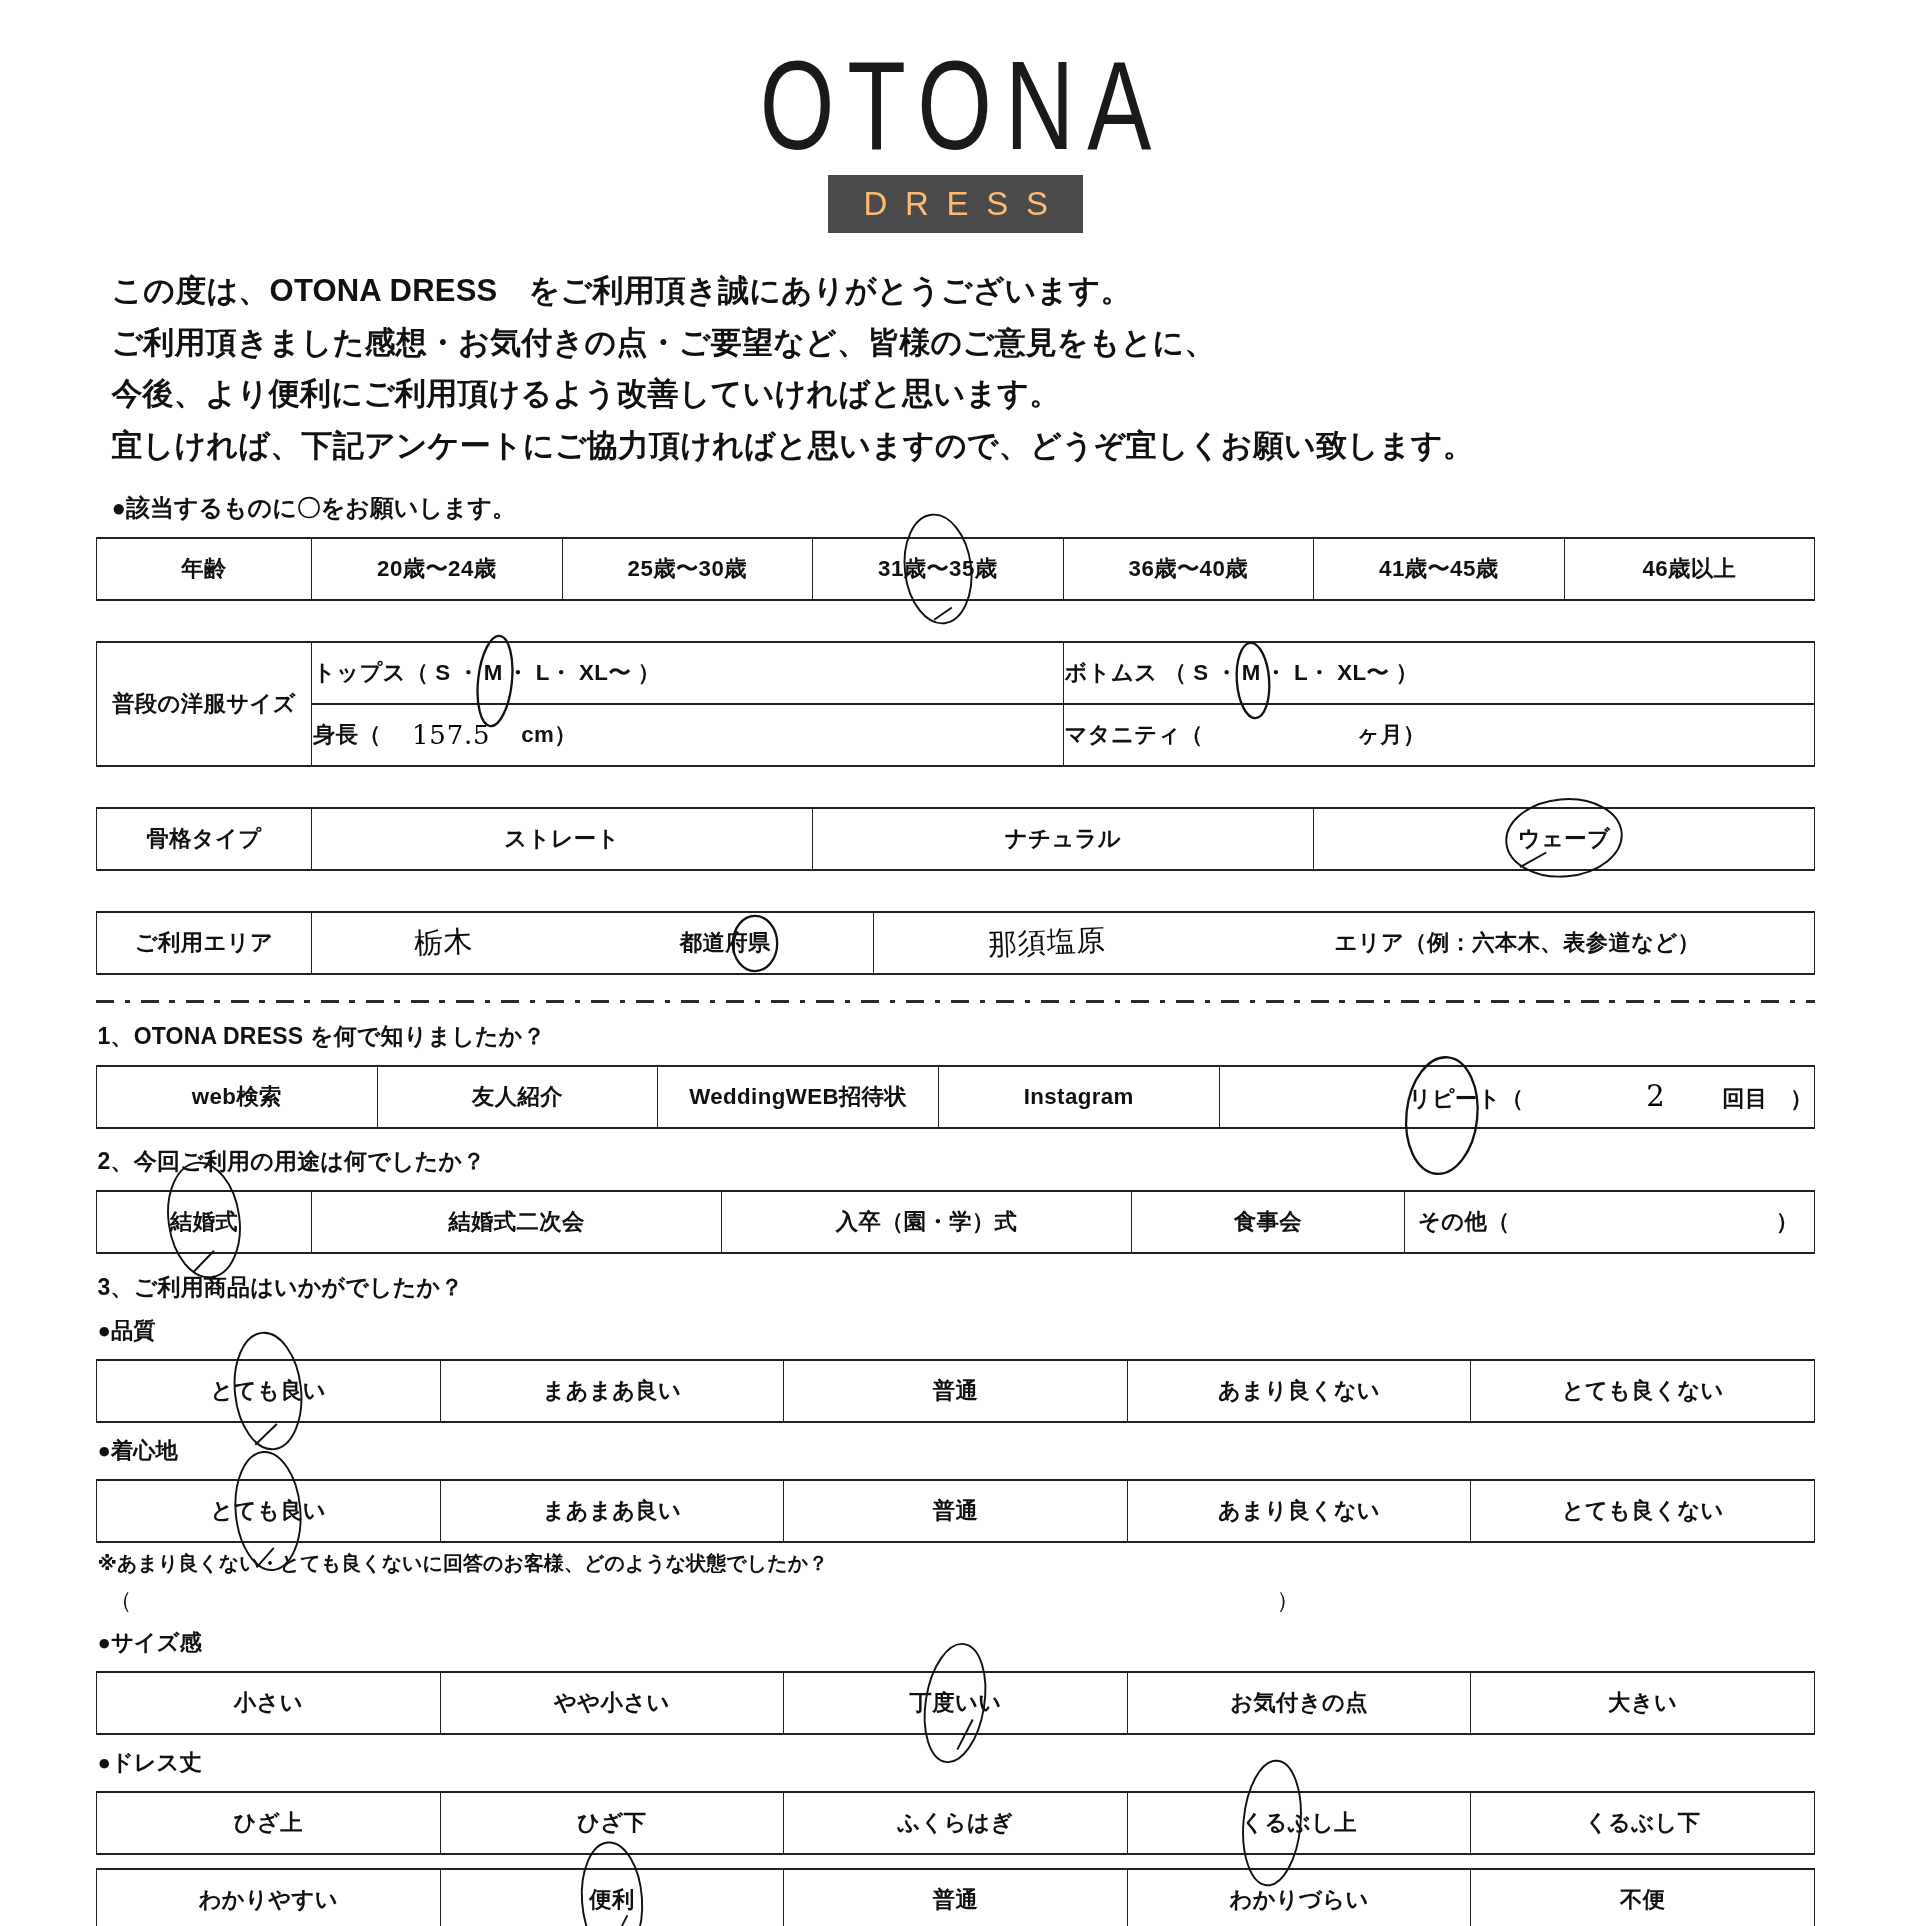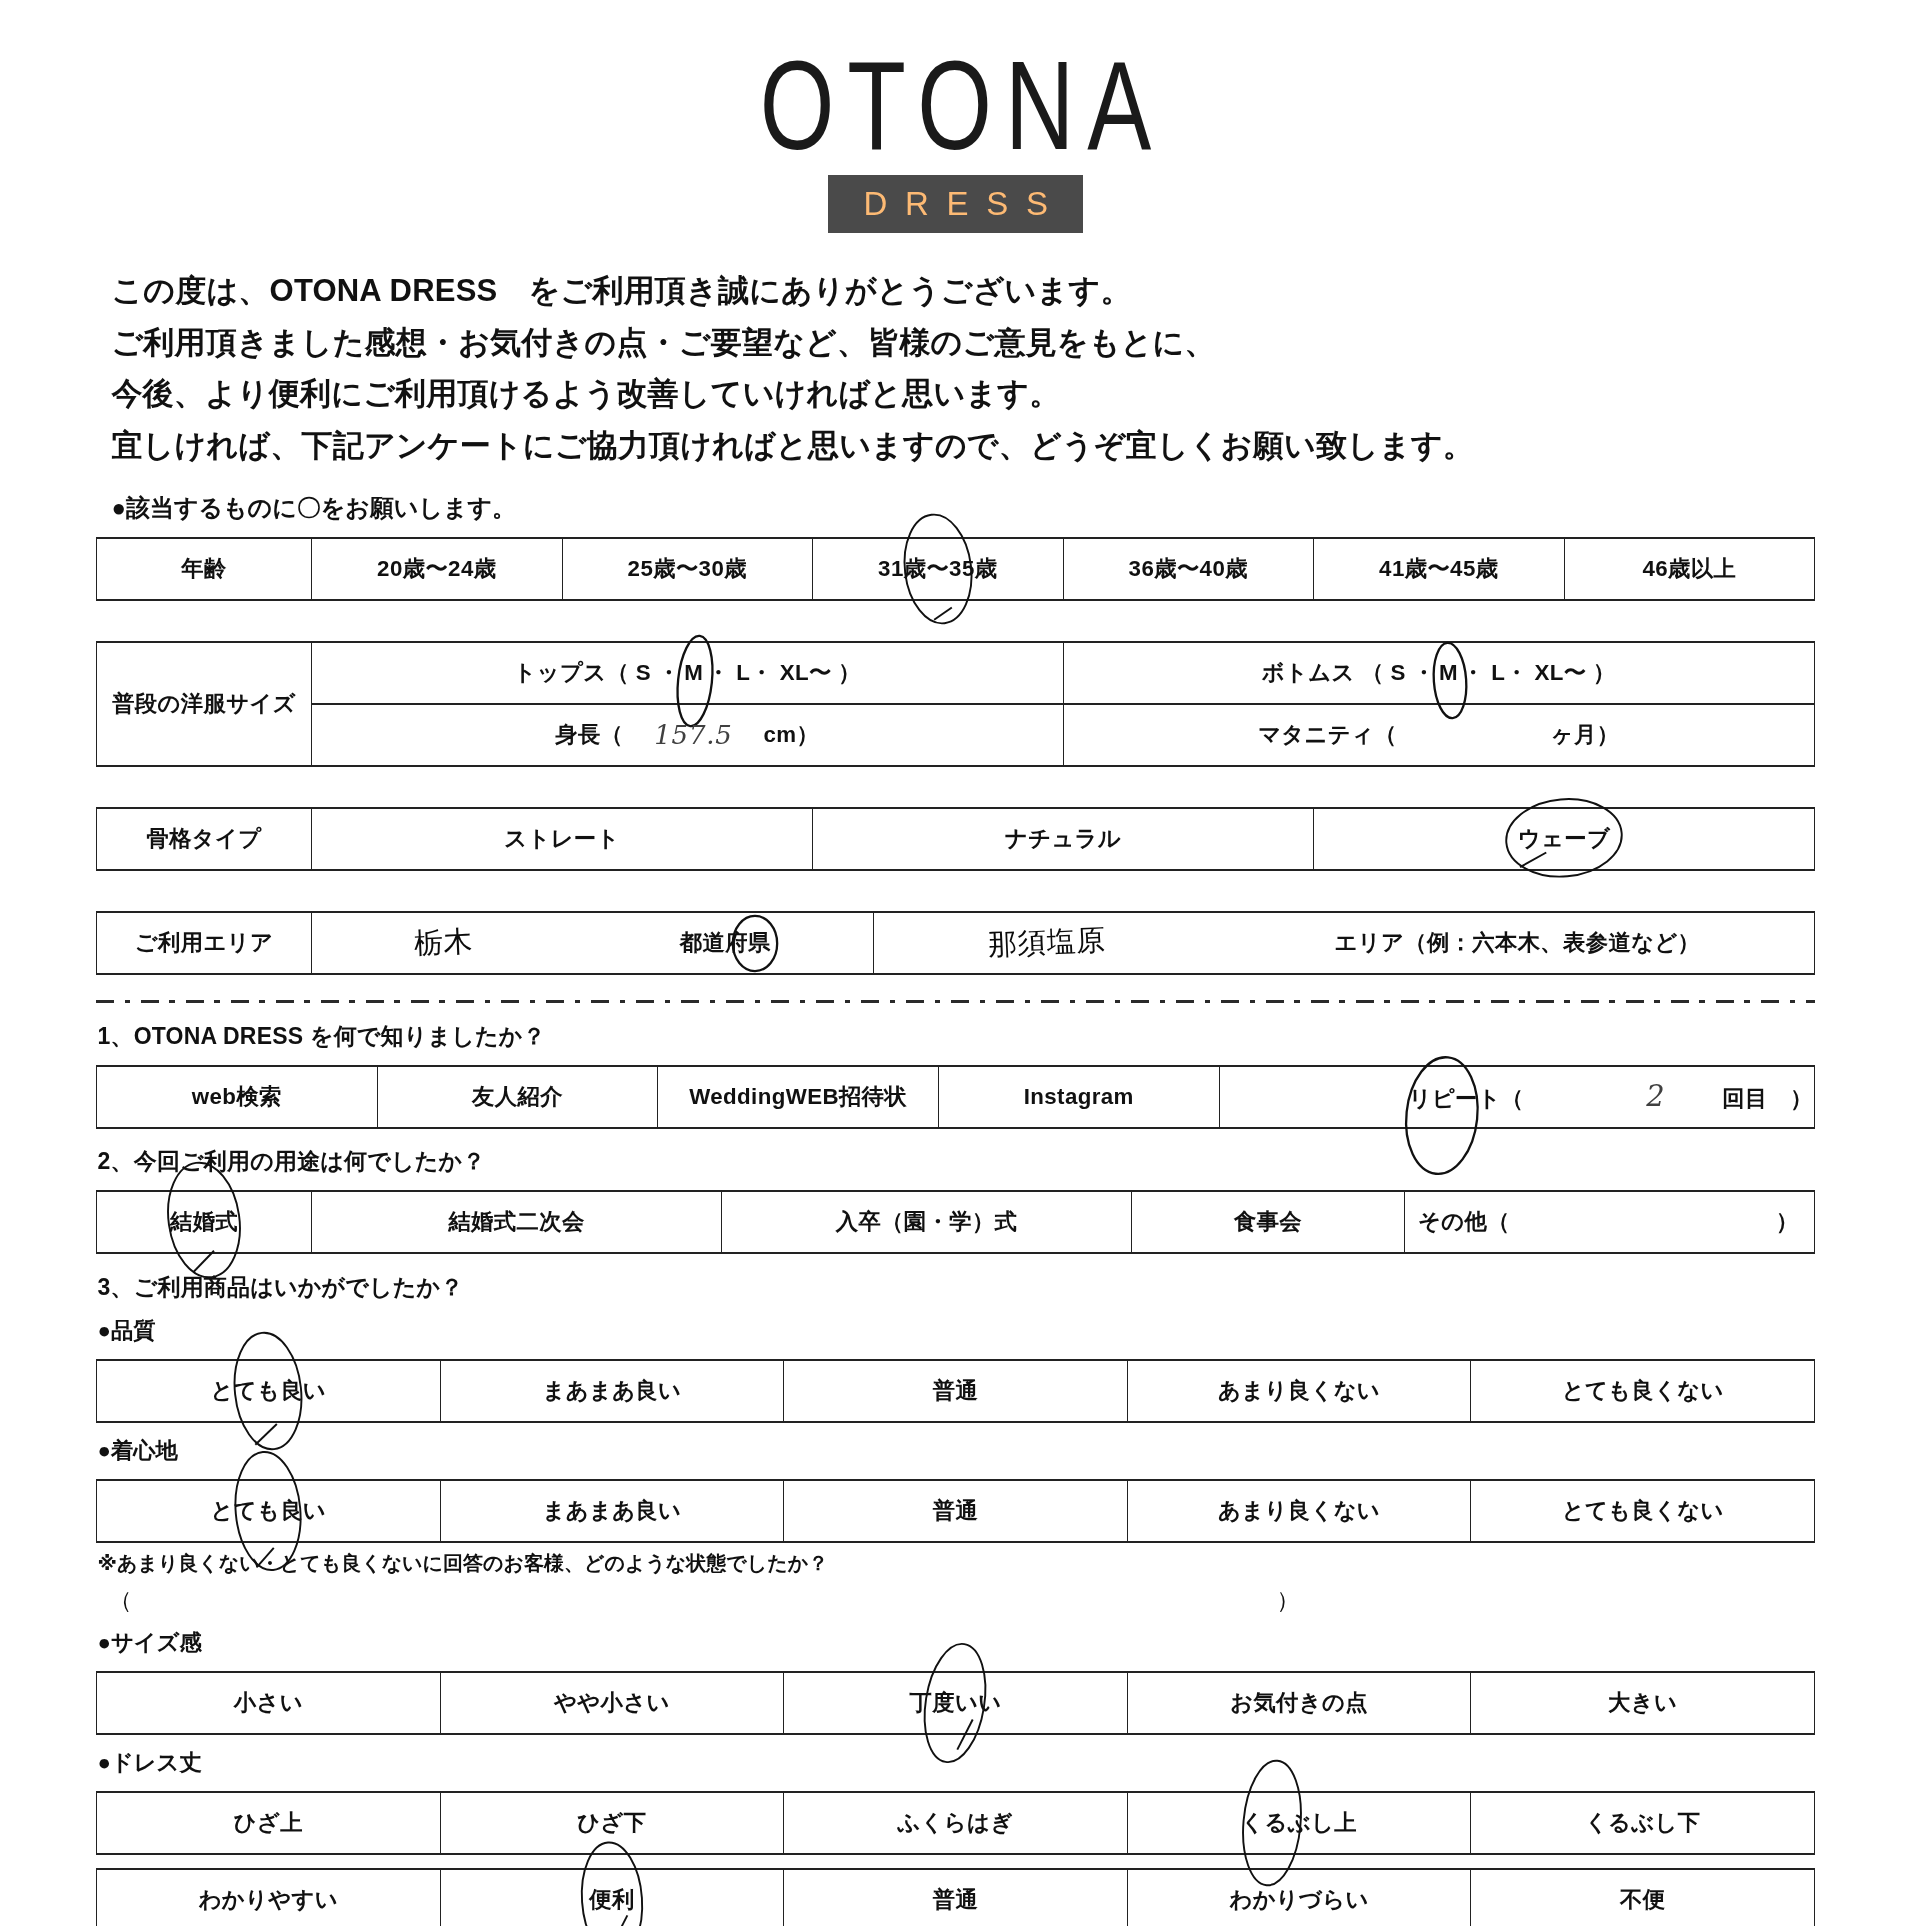--- a/index.html
+++ b/index.html
@@ -48,21 +48,21 @@
     letter-spacing:0.4px;
     position:relative;
   }
   table.grid.thick td{border-top-width:2.7px;border-bottom-width:2.7px;}
   td.lbl{font-size:22.3px;}
   .tbl-gap{height:27px;}
 
   
   .hand{
     font-family:"DejaVu Serif","Liberation Serif",serif;
-    font-style:italic;font-weight:400;color:#404040;
+    font-weight:400;color:#000000;
     letter-spacing:0.8px;
   }
   .hand-jp{
     font-family:"DejaVu Sans","Liberation Sans",sans-serif;
     font-weight:400;color:#0b0b0b;
     transform:rotate(-2.5deg);display:inline-block;
   }
 
   
   .mark{position:absolute;left:50%;top:50%;transform:translate(-50%,-50%);
@@ -84,21 +84,21 @@
       transparent 34px,transparent 45px);
   }
 
   
   .q{font-size:23px;font-weight:700;margin:17.7px 0 7px 1.5px;letter-spacing:0.2px;}
   .sub{font-size:22.3px;font-weight:700;margin:13px 0 5.4px 1.5px;}
   .note{font-size:20px;font-weight:700;margin:7px 0 0 1.5px;letter-spacing:0px;}
   .paren-line{font-size:23px;margin:7.7px 0 13px 1.5px;position:relative;height:30px;}
   .paren-line .lp{position:absolute;left:11.6px;top:0;}
   .paren-line .rp{position:absolute;left:1179px;top:0;}
-  .cell-ctr{display:flex;align-items:center;justify-content:center;gap:3.9px;}
+  .cell-ctr{display:flex;align-items:center;justify-content:flex-start;gap:3.9px;}
 </style>
 </head>
 <body>
 
 <div class="page">
 
   <div class="logo-wrap">
     <div class="logo-otona">OTONA</div>
     <div><span class="logo-dress">DRESS</span></div>
   </div>

